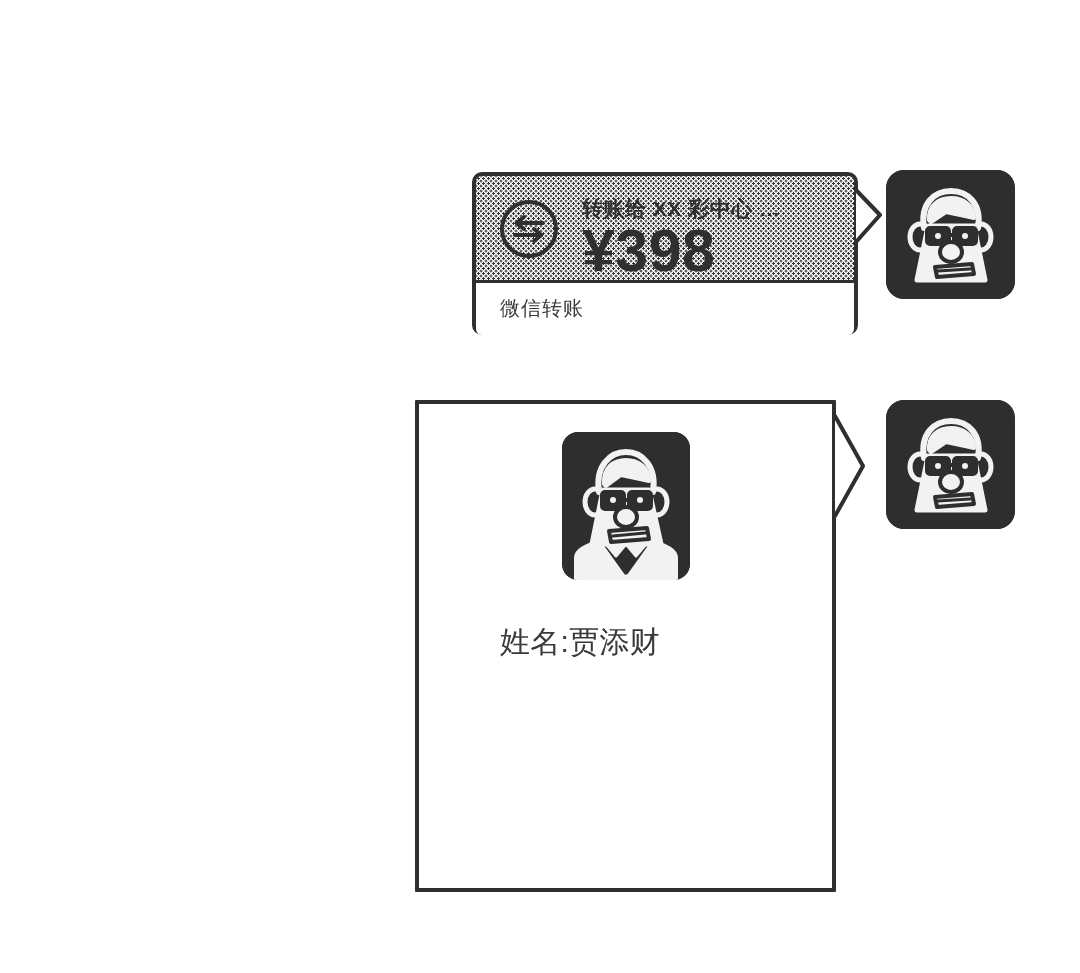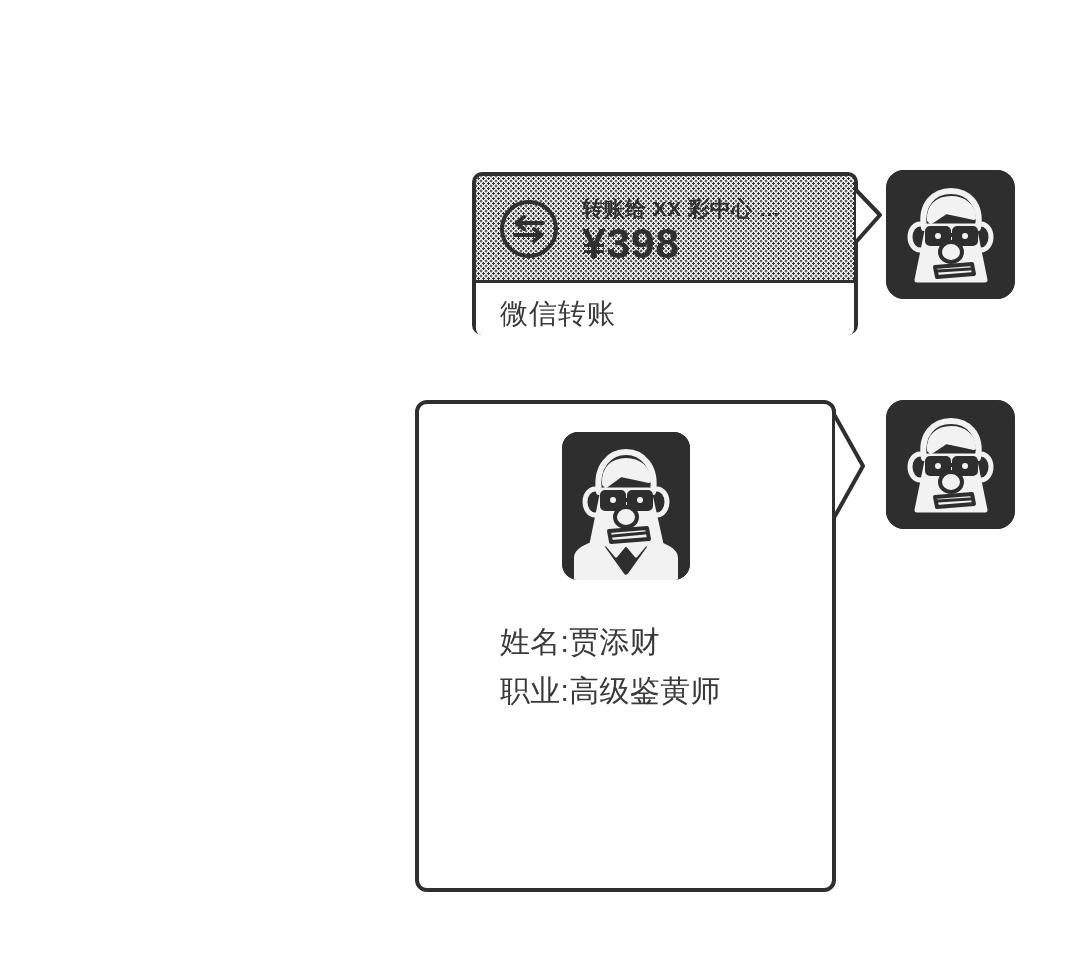--- a/index.html
+++ b/index.html
@@ -73,39 +73,39 @@
   }
   .transfer-title {
     font-size: 21px;
     font-weight: 700;
     letter-spacing: 0.5px;
     color: #2f2f2f;
     white-space: nowrap;
     line-height: 1.25;
   }
   .transfer-amount {
-    font-size: 43px;
+    font-size: 59px;
     font-weight: 700;
     color: #2f2f2f;
     line-height: 1.05;
     letter-spacing: 0.5px;
     margin-top: -1px;
   }
   .transfer-footer {
     position: relative;
     height: 52px;
     background: #ffffff;
     border-bottom-left-radius: 6px;
     border-bottom-right-radius: 6px;
   }
   .transfer-footer span {
     position: absolute;
     left: 24px;
     top: 12px;
-    font-size: 28px;
+    font-size: 20px;
     color: #3a3a3a;
     letter-spacing: 1px;
   }
 
   
   .tail-small {
     position: absolute;
     left: 854px;
     top: 186px;
     width: 30px;
@@ -114,21 +114,21 @@
   .tail-small svg { display: block; width: 100%; height: 100%; }
 
   
   .card-bubble {
     position: absolute;
     left: 415px;
     top: 400px;
     width: 421px;
     height: 492px;
     border: 4px solid #2f2f2f;
-    border-radius: 12px;
+    border-radius: 1px;
     background: #ffffff;
     box-sizing: border-box;
   }
   .tail-big {
     position: absolute;
     left: 832px;
     top: 412px;
     width: 36px;
     height: 108px;
   }
@@ -234,21 +234,20 @@
       <ellipse cx="65" cy="82" rx="11" ry="10" fill="#f2f2f2" stroke="#2e2e2e" stroke-width="4"></ellipse>
 
       <path d="M49 97 L86 94 L88 104 L51 107 Z" fill="#f2f2f2" stroke="#2e2e2e" stroke-width="4" stroke-linejoin="round"></path>
       <path d="M52 101 L84 99" stroke="#2e2e2e" stroke-width="3" stroke-linecap="round"></path>
     </svg>
   </div>
 
   <div class="card-bubble">
     <div class="card-fields">
       <div class="card-field">姓名:贾添财</div>
-      <div class="card-field">职业:高级鉴黄师</div>
     </div>
   </div>
 
   <div class="avatar-tile card-avatar">
     <svg viewBox="0 0 128 148" xmlns="http://www.w3.org/2000/svg">
       <rect x="0" y="0" width="128" height="148" rx="16" fill="#2e2e2e"></rect>
 
       <path d="M14 148 L14 126 C14 118 24 114 36 110 L92 110 C104 114 114 118 114 126 L114 148 Z" fill="#f2f2f2" stroke="#f2f2f2" stroke-width="4" stroke-linejoin="round"></path>
 
       <path d="M44 112 L64 140 L84 112" fill="#2e2e2e" stroke="#2e2e2e" stroke-width="5" stroke-linejoin="round"></path>

